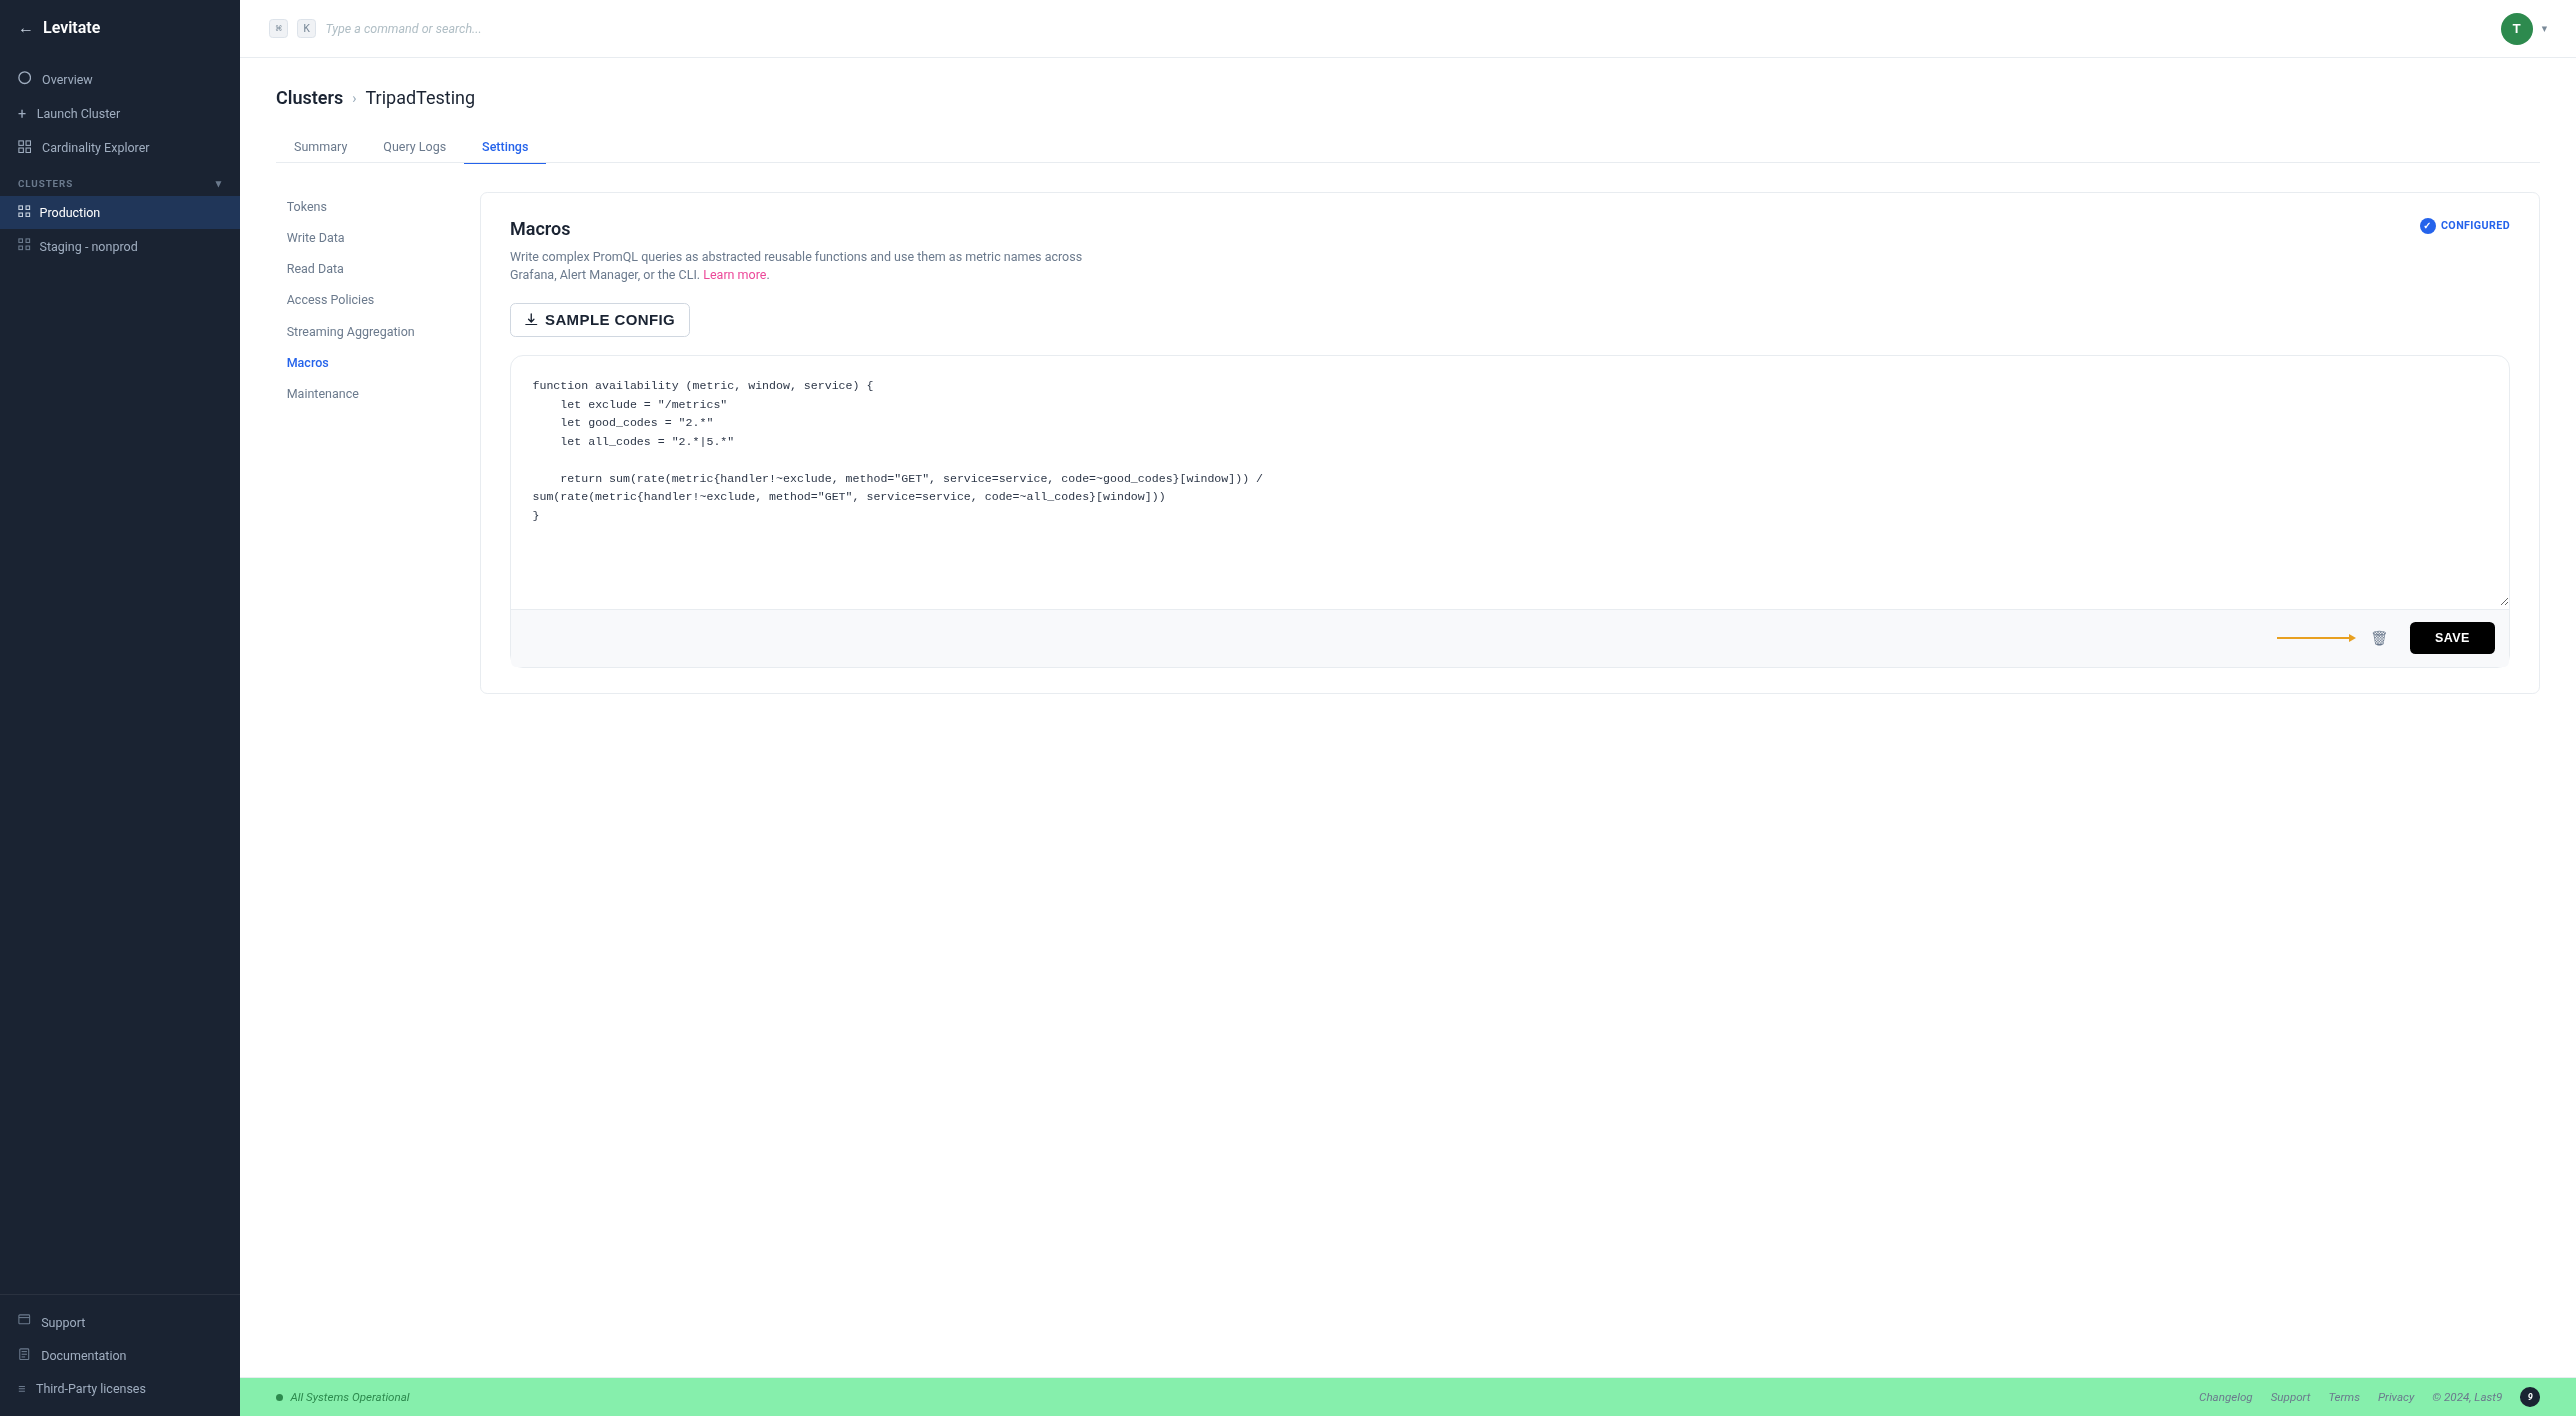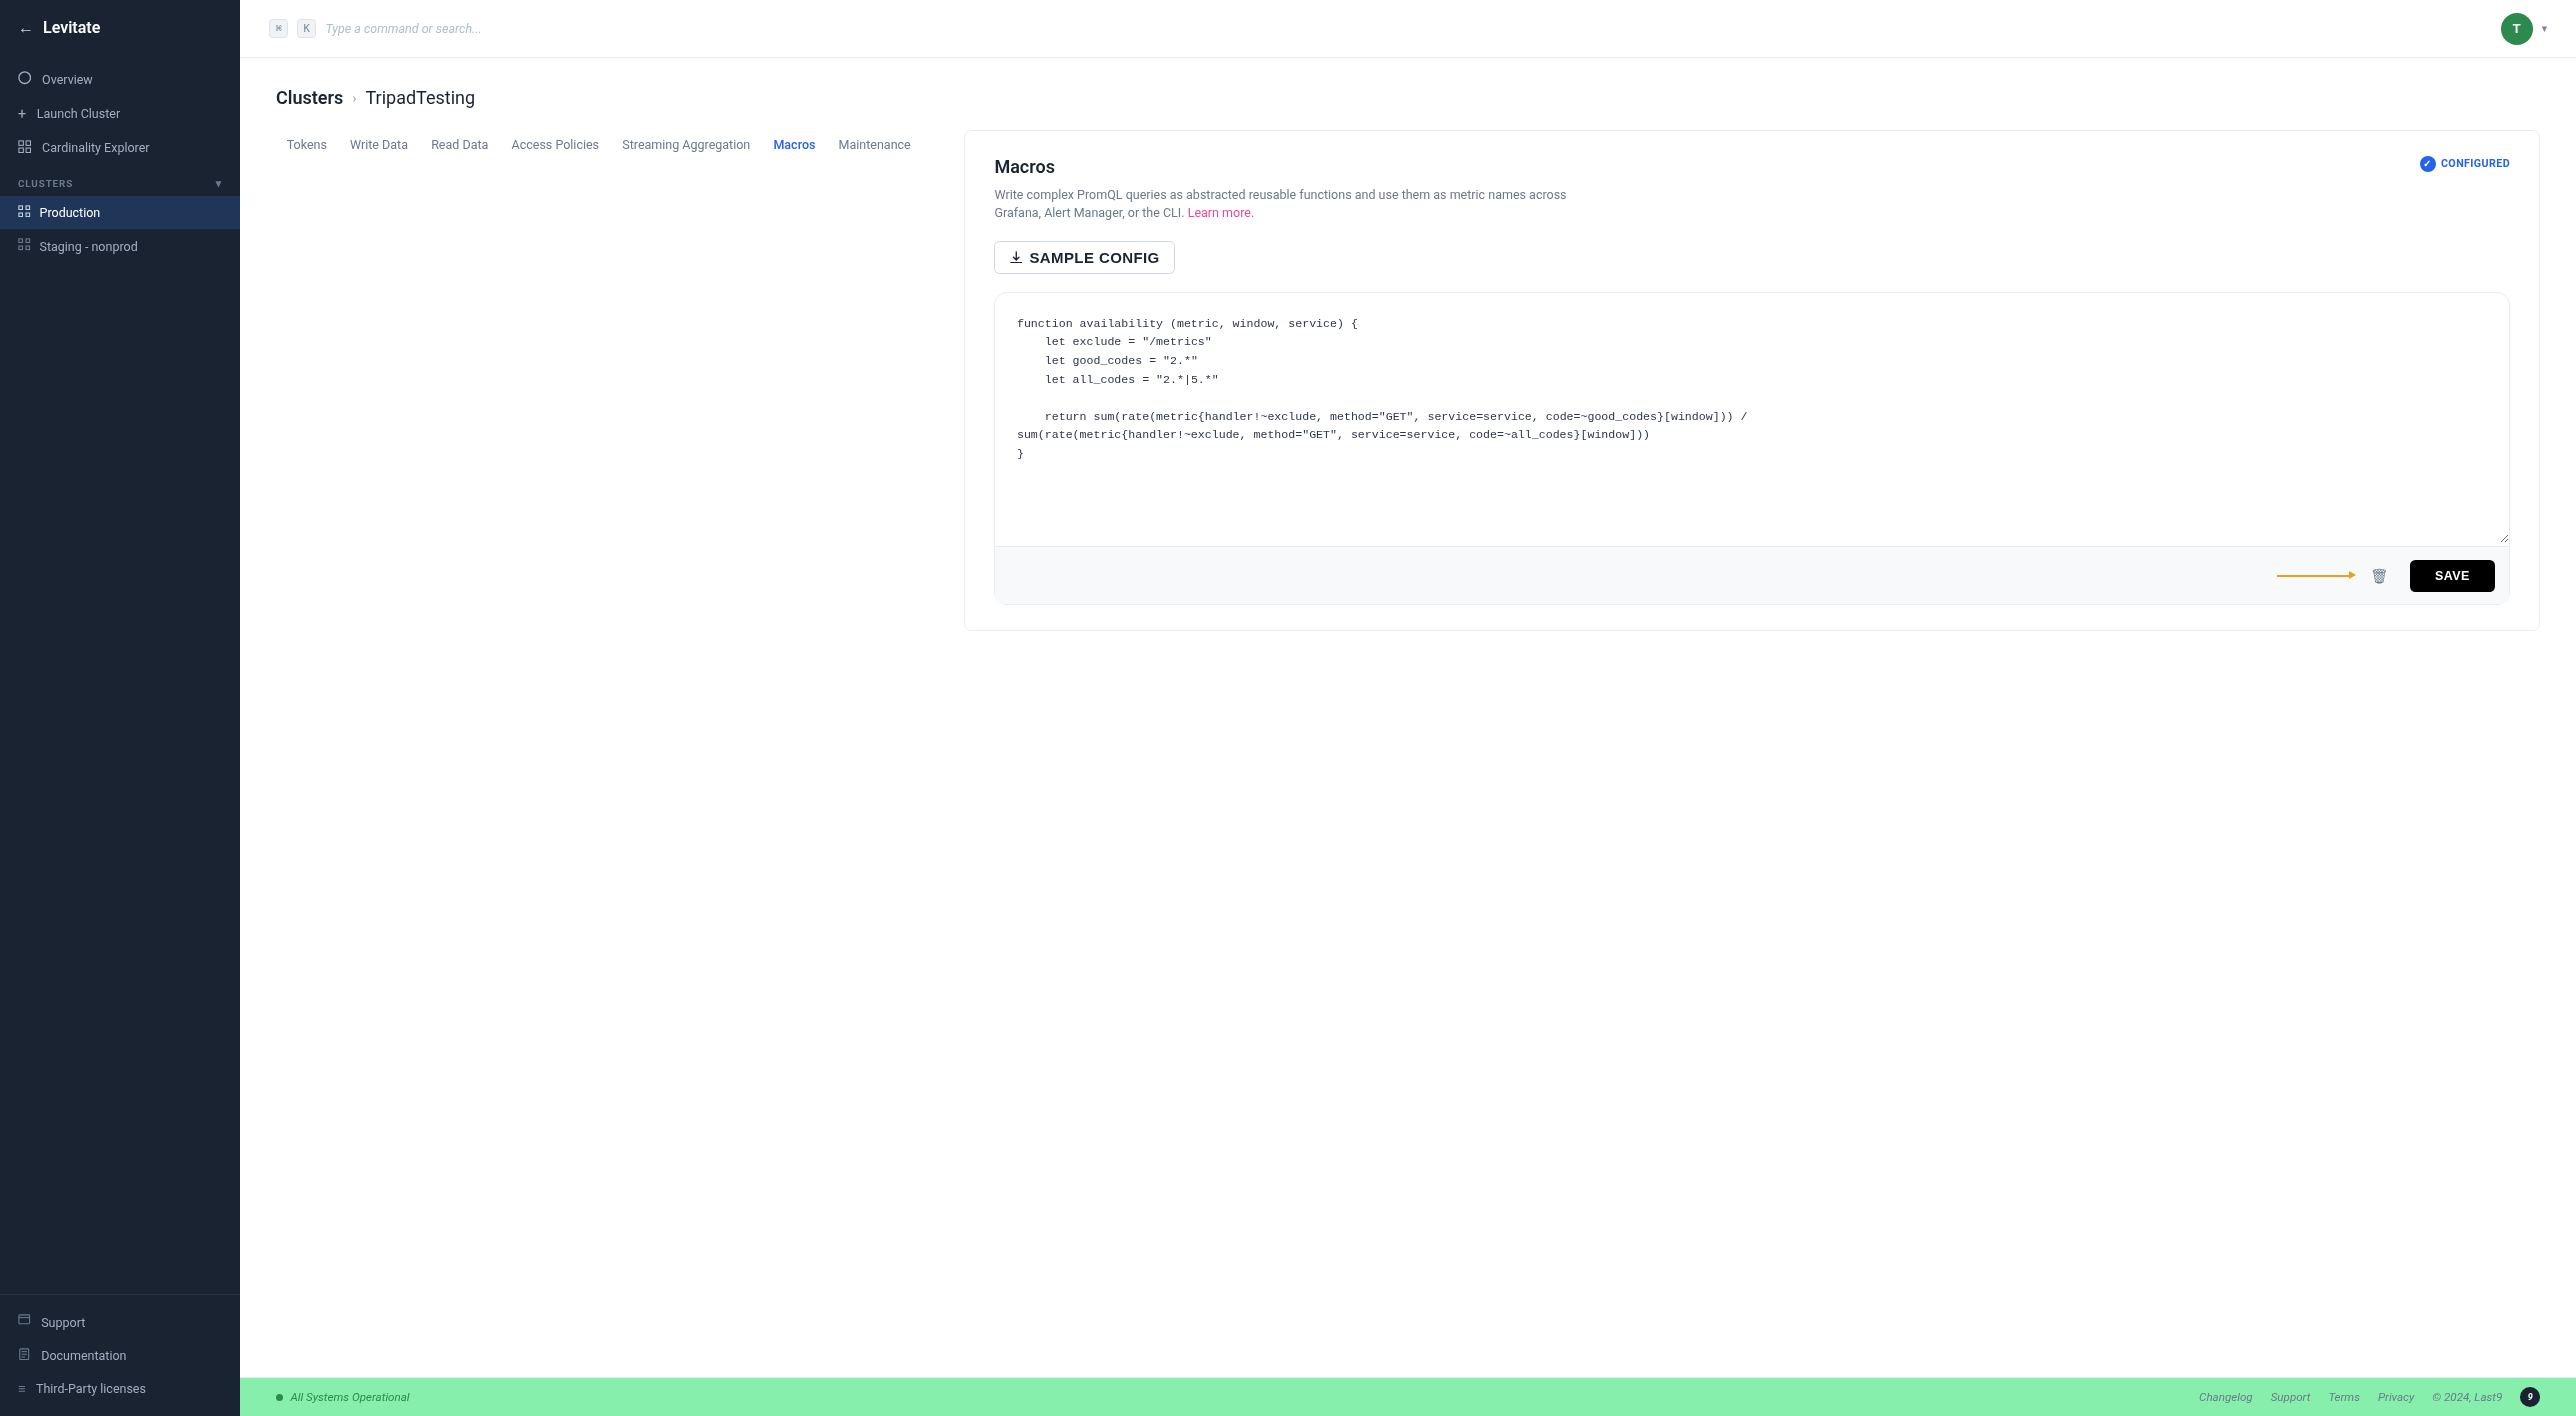--- a/index.html
+++ b/index.html
@@ -176,21 +176,21 @@
     
     .settings-layout {
       display: flex;
       gap: 43px;
     }
 
     
     .settings-nav {
       min-width: 161px;
       display: flex;
-      flex-direction: row;
+      flex-direction: column;
       gap: 1.8px;
     }
     .settings-nav-item {
       padding: 7.2px 10.7px;
       font-size: 12.5px;
       color: #6b7a8d;
       cursor: pointer;
       border-radius: 5.4px;
       transition: background 0.15s;
     }
@@ -472,20 +472,25 @@
   </div>
 
   <div class="page-content">
 
     <div class="breadcrumb">
       <span class="breadcrumb-clusters">Clusters</span>
       <span class="breadcrumb-sep">›</span>
       <span class="breadcrumb-current">TripadTesting</span>
     </div>
 
+    <div class="tabs">
+      <div class="tab">Summary</div>
+      <div class="tab">Query Logs</div>
+      <div class="tab active">Settings</div>
+    </div>
 
     <div class="settings-layout">
 
       <div class="settings-nav">
         <div class="settings-nav-item">Tokens</div>
         <div class="settings-nav-item">Write Data</div>
         <div class="settings-nav-item">Read Data</div>
         <div class="settings-nav-item">Access Policies</div>
         <div class="settings-nav-item">Streaming Aggregation</div>
         <div class="settings-nav-item active">Macros</div>

